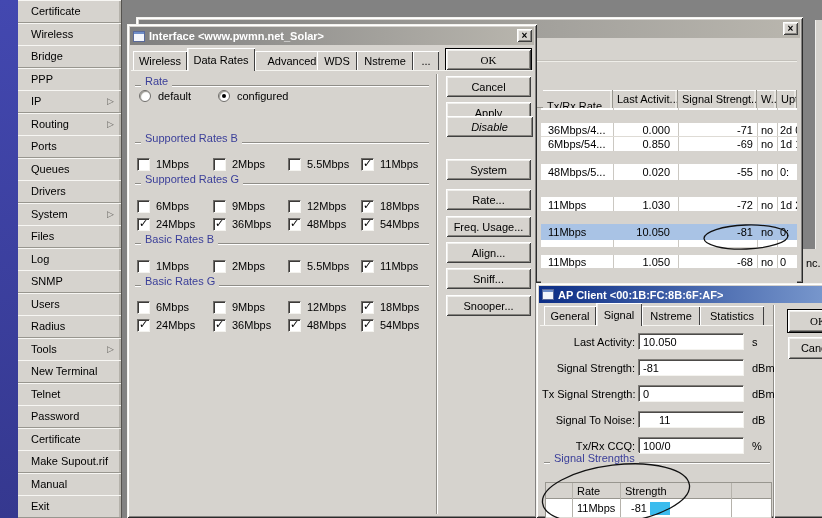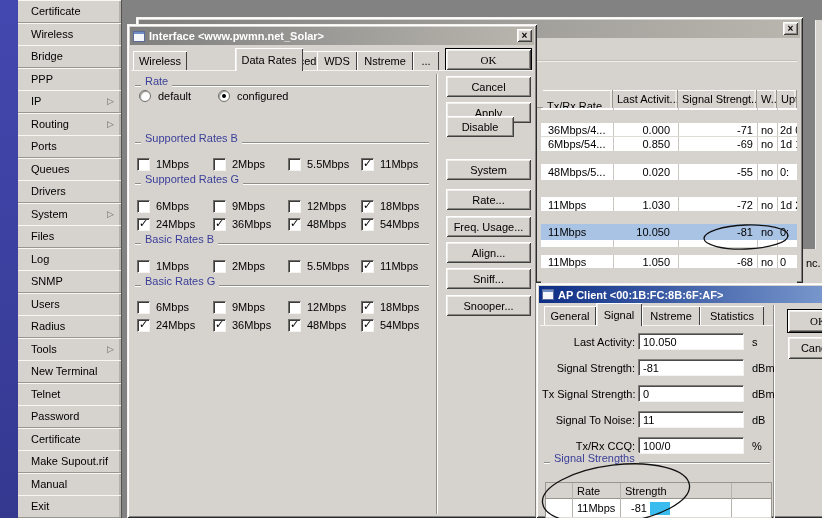--- a/index.html
+++ b/index.html
@@ -141,21 +141,21 @@
       <div class="cell" style="left: 641px; top: 237px; width: 20px; height: 15px; padding-left: 3px;">0</div>
     </div>
 
   <div class="abs raised" id="ifaceWin" style="left:127px;top:24px;width:410px;height:494px;">
       <div class="titlebar-inactive" style="position: absolute; left: 3px; top: 3px; right: 3px; height: 18px;">
         <div class="win-icon"></div>
         <span>Interface &lt;www.pwmn.net_Solar&gt;</span>
         <div class="btn close-btn" style="position: absolute; right: 2px; top: 2px;">×</div>
       </div>
       <div class="tab" style="left: 6px; top: 27px; height: 19px; width: 54px;">Wireless</div>
-      <div class="tab" style="left: 60px; top: 24px; height: 23px; z-index: 3; box-shadow: rgb(255, 255, 255) 1px 1px 0px inset, rgb(64, 64, 64) -1px 0px 0px inset, rgb(240, 239, 236) 2px 0px 0px inset; width: 68px; margin-left: 48px;">Data Rates</div>
+      <div class="tab" style="left: 60px; top: 24px; height: 23px; z-index: 3; box-shadow: rgb(255, 255, 255) 1px 1px 0px inset, rgb(64, 64, 64) -1px 0px 0px inset, rgb(240, 239, 236) 2px 0px 0px inset; width: 68px;">Data Rates</div>
       <div class="tab" style="left: 128px; top: 27px; height: 19px; width: 74px;">Advanced</div>
       <div class="tab" style="left: 190px; top: 27px; height: 19px; width: 40px;">WDS</div>
       <div class="tab" style="left: 230px; top: 27px; height: 19px; width: 56px;">Nstreme</div>
       <div class="tab" style="left: 286px; top: 27px; height: 19px; width: 26px;">...</div>
       <div style="position: absolute; left: 4px; top: 46px; right: 4px; height: 1px; background: rgb(244, 243, 239); z-index: 2;"></div>
       <div class="groove-v" style="position: absolute; left: 309px; top: 50px; width: 2px; height: 440px;"></div>
       <div style="position: absolute; left: 8px; top: 56px; width: 294px; height: 10px;">
         <div class="group-line" style="margin-top: 5px;"></div>
         <span class="group-label">Rate</span>
       </div>
@@ -249,21 +249,21 @@
         <span class="mark">✓</span>
       </div>
       <span class="lbl" style="left: 180px; top: 295px;">48Mbps</span>
       <div class="cb" style="left: 234px; top: 295px;">
         <span class="mark">✓</span>
       </div>
       <span class="lbl" style="left: 253px; top: 295px;">54Mbps</span>
       <div class="btn default" style="position: absolute; left: 319px; top: 25px; width: 85px; height: 21px;">OK</div>
       <div class="btn" style="position: absolute; left: 319px; top: 52px; width: 85px; height: 21px;">Cancel</div>
       <div class="btn" style="position: absolute; left: 319px; top: 78px; width: 85px; height: 21px;">Apply</div>
-      <div class="btn" style="position: absolute; left: 319px; top: 92px; width: 68px; height: 21px;">Disable</div>
+      <div class="btn" style="position: absolute; left: 319px; top: 92px; width: 87px; height: 21px; font-style: italic;">Disable</div>
       <div class="btn" style="position: absolute; left: 319px; top: 135px; width: 85px; height: 21px;">System</div>
       <div class="btn" style="position: absolute; left: 319px; top: 165px; width: 85px; height: 21px;">Rate...</div>
       <div class="btn" style="position: absolute; left: 319px; top: 192px; width: 85px; height: 21px;">Freq. Usage...</div>
       <div class="btn" style="position: absolute; left: 319px; top: 218px; width: 85px; height: 21px;">Align...</div>
       <div class="btn" style="position: absolute; left: 319px; top: 244px; width: 85px; height: 21px;">Sniff...</div>
       <div class="btn" style="position: absolute; left: 319px; top: 271px; width: 85px; height: 21px;">Snooper...</div>
     </div>
 
   <div class="abs raised" id="apWin" style="left:536px;top:283px;width:334px;height:235px;">
       <div class="titlebar-active" style="position: absolute; left: 3px; top: 3px; right: 0px; height: 17px;">
@@ -279,21 +279,21 @@
       <div style="position: absolute; left: 6px; top: 53px; width: 93px; text-align: right; white-space: nowrap;">Last Activity:</div>
       <div class="inset" style="position: absolute; left: 102px; top: 50px; width: 106px; height: 17px; display: flex; align-items: center; padding-left: 4px;">10.050</div>
       <span class="lbl" style="left: 216px; top: 53px;">s</span>
       <div style="position: absolute; left: 6px; top: 79px; width: 93px; text-align: right; white-space: nowrap;">Signal Strength:</div>
       <div class="inset" style="position: absolute; left: 102px; top: 76px; width: 106px; height: 17px; display: flex; align-items: center; padding-left: 4px;">-81</div>
       <span class="lbl" style="left: 216px; top: 79px;">dBm</span>
       <div style="position: absolute; left: 6px; top: 105px; width: 93px; text-align: right; white-space: nowrap;">Tx Signal Strength:</div>
       <div class="inset" style="position: absolute; left: 102px; top: 102px; width: 106px; height: 17px; display: flex; align-items: center; padding-left: 4px;">0</div>
       <span class="lbl" style="left: 216px; top: 105px;">dBm</span>
       <div style="position: absolute; left: 6px; top: 131px; width: 93px; text-align: right; white-space: nowrap;">Signal To Noise:</div>
-      <div class="inset" style="position: absolute; left: 102px; top: 128px; width: 106px; height: 17px; display: flex; align-items: center; padding-left: 4px;">11</div>
+      <div class="inset" style="position: absolute; left: 102px; top: 128px; width: 106px; height: 17px; display: flex; align-items: center; padding-left: 20px;">11</div>
       <span class="lbl" style="left: 216px; top: 131px;">dB</span>
       <div style="position: absolute; left: 6px; top: 157px; width: 93px; text-align: right; white-space: nowrap;">Tx/Rx CCQ:</div>
       <div class="inset" style="position: absolute; left: 102px; top: 154px; width: 106px; height: 17px; display: flex; align-items: center; padding-left: 4px;">100/0</div>
       <span class="lbl" style="left: 216px; top: 157px;">%</span>
       <div style="position: absolute; left: 8px; top: 174px; width: 226px; height: 10px;">
         <div class="group-line" style="margin-top: 5px;"></div>
         <span class="group-label">Signal Strengths</span>
       </div>
       <div style="position: absolute; left: 9px; top: 199px; width: 227px; height: 36px; border: 1px solid rgb(152, 150, 143); background: rgb(255, 255, 255);">
         <div style="position: absolute; left: 0px; top: 0px; width: 100%; height: 16px; background: rgb(214, 211, 206); border-bottom: 1px solid rgb(152, 150, 143);"></div>

